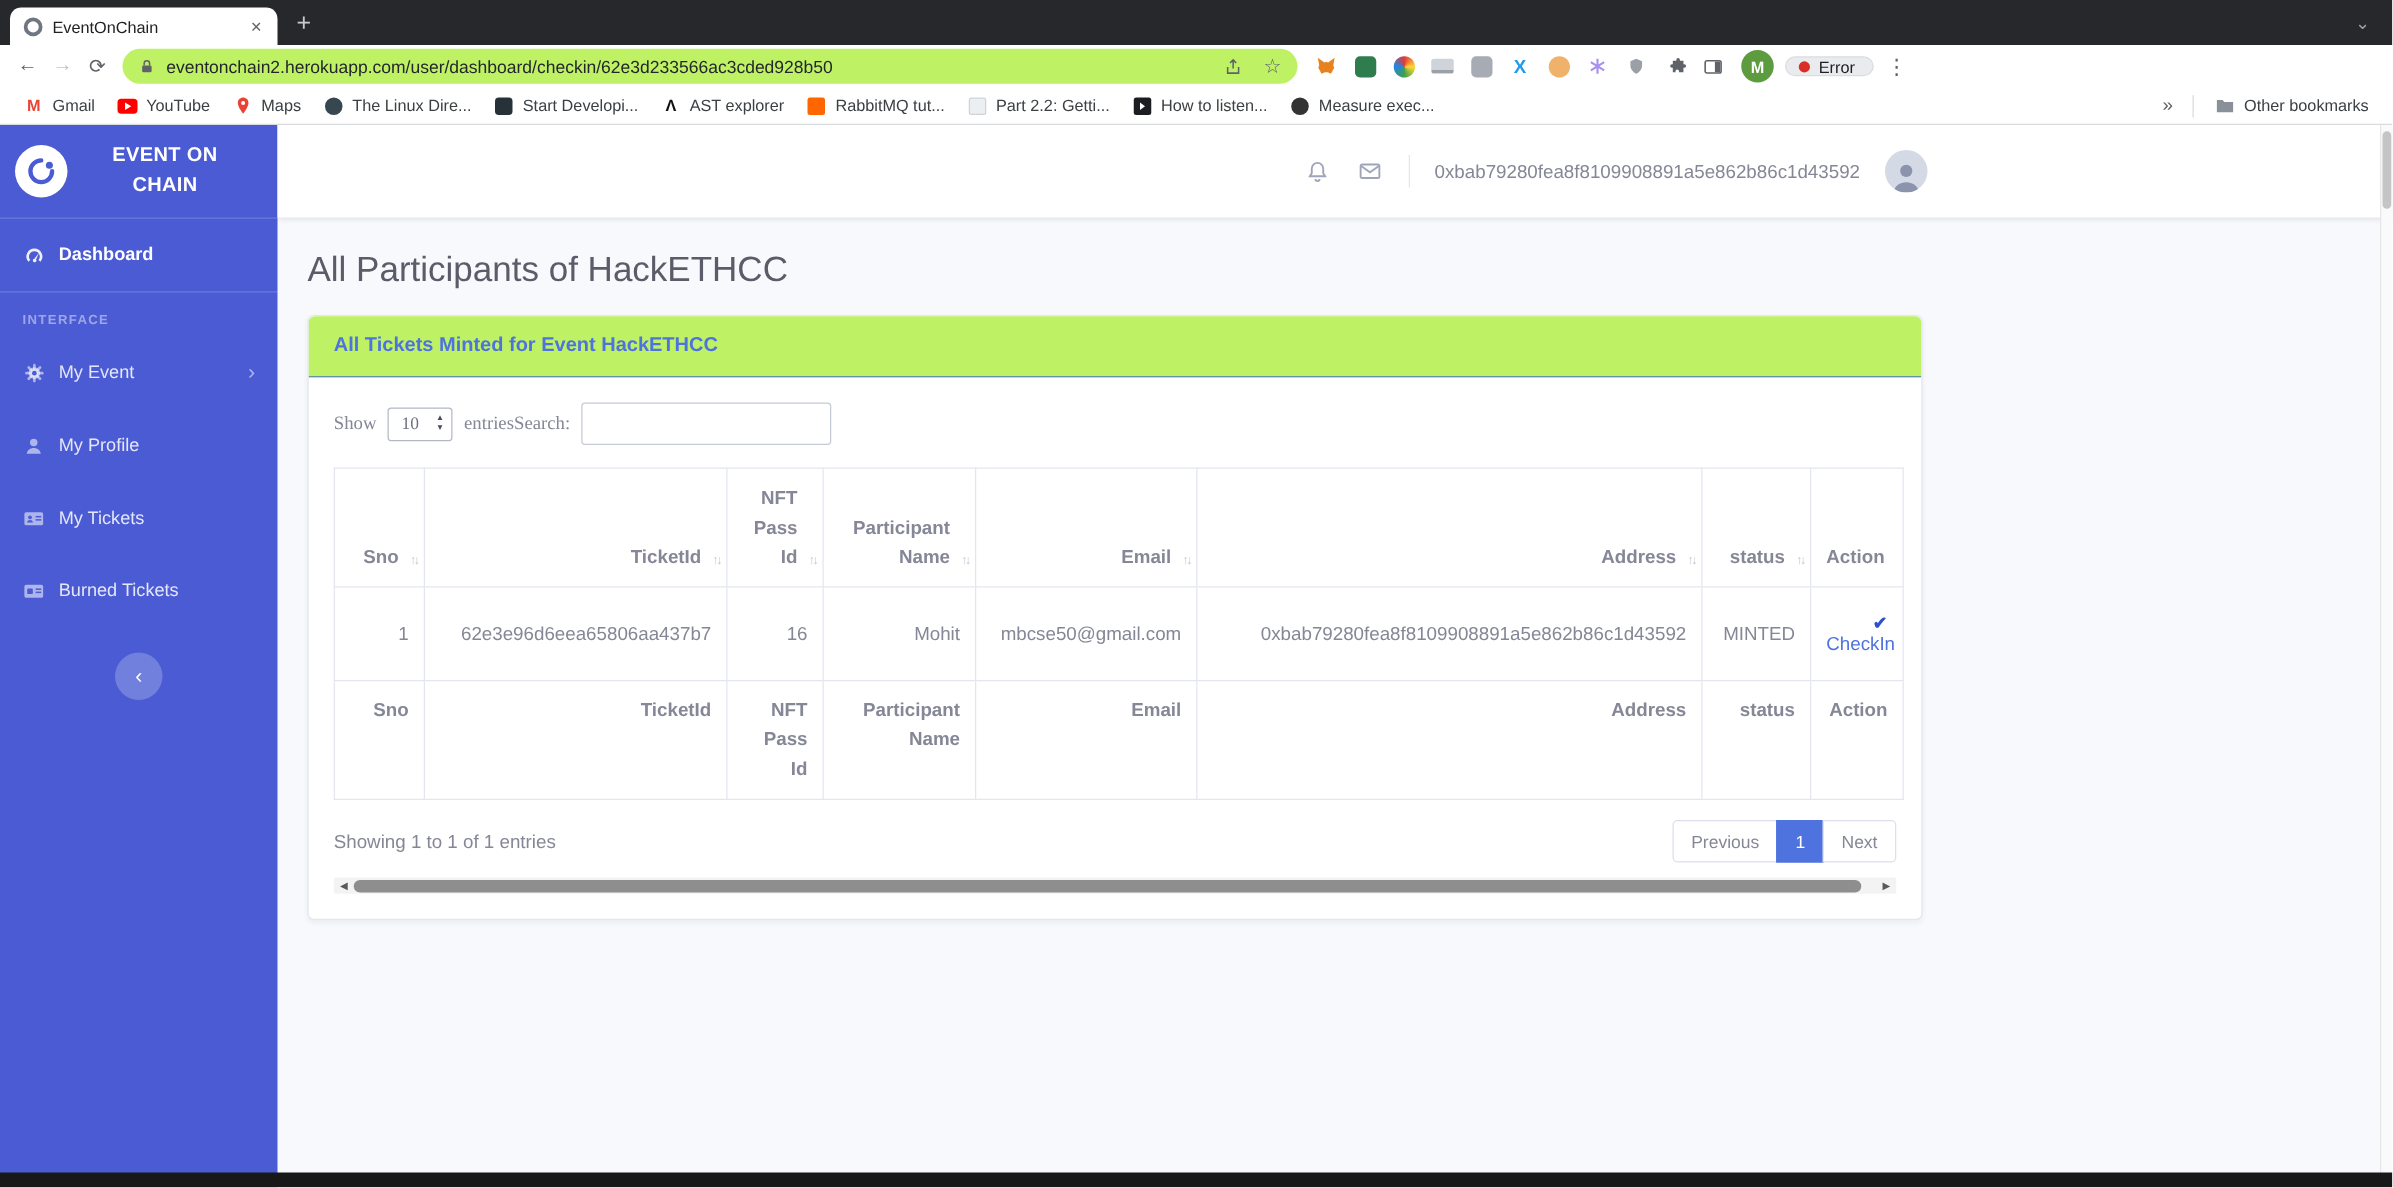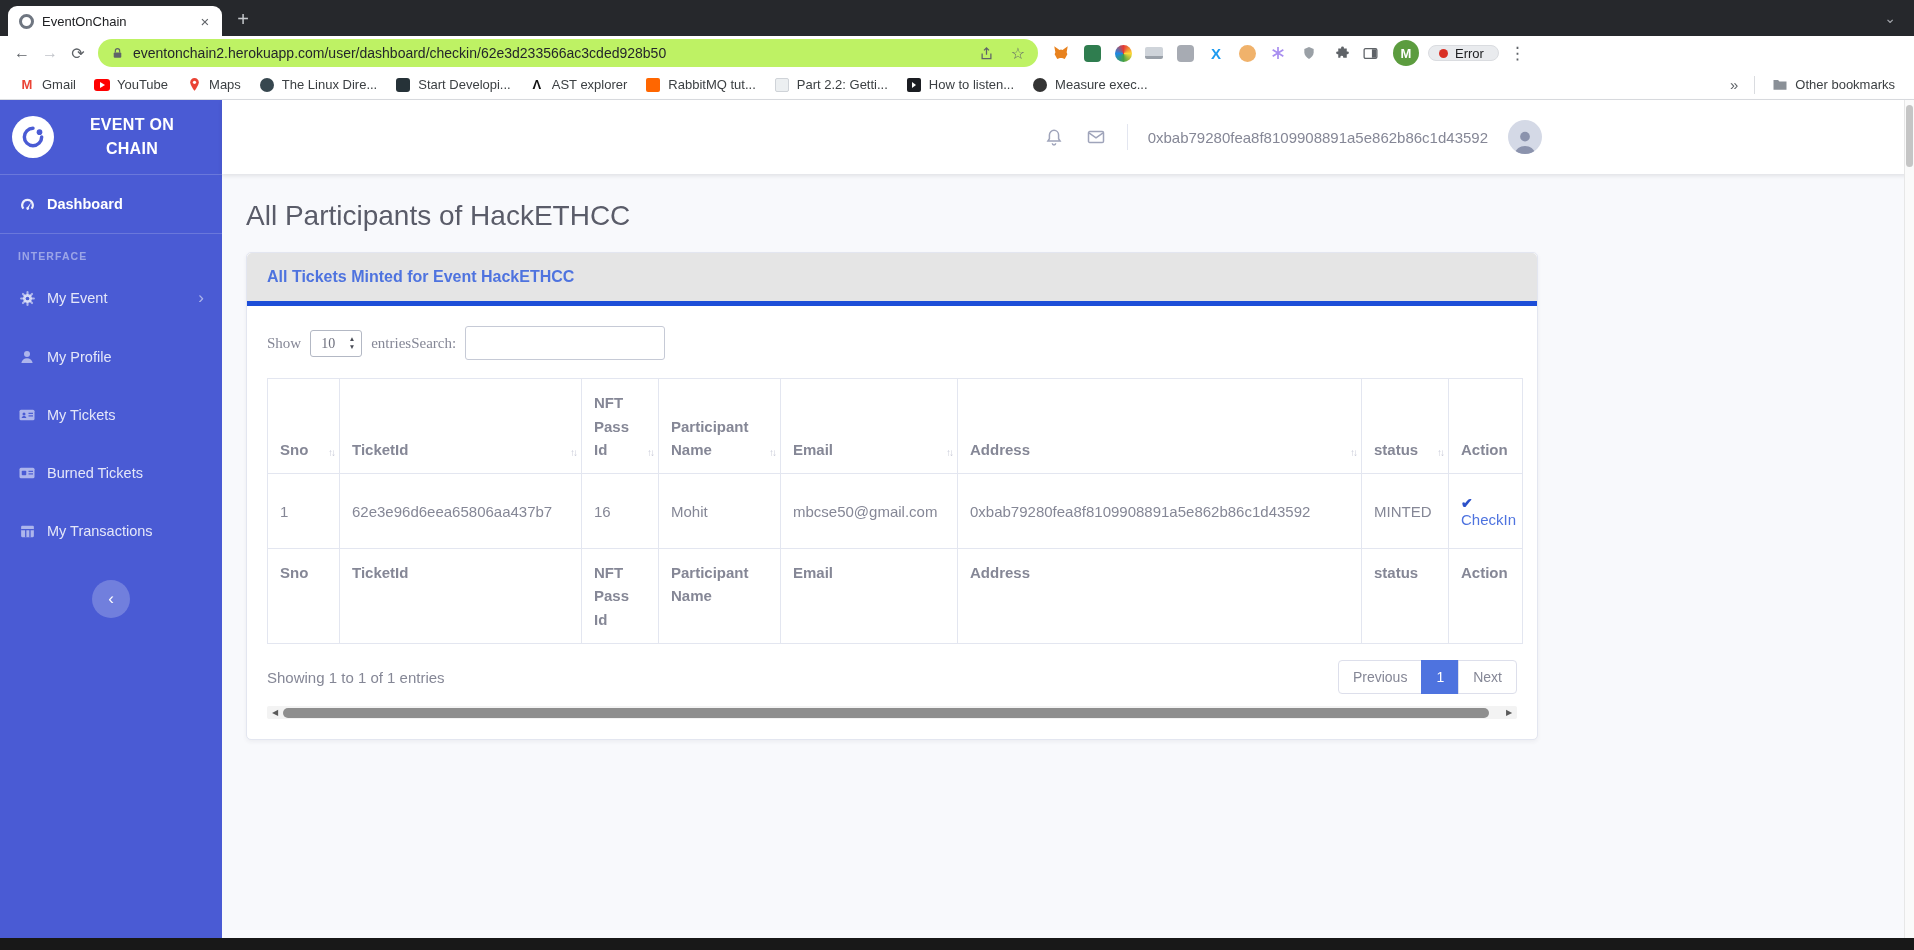--- a/index.html
+++ b/index.html
@@ -78,33 +78,33 @@
   .main { flex:1; display:flex; flex-direction:column; min-width:0; }
   .topbar { flex:0 0 74px; height:74px; background:#fff; box-shadow:0 2px 4px rgba(58,59,69,.12); display:flex; align-items:center; justify-content:flex-end; gap:20px; padding-right:372px; }
   .top-ic { width:22px; height:22px; color:#9fa4ba; display:flex; align-items:center; justify-content:center; cursor:pointer; }
   .topbar-divider { width:1px; height:26px; background:#e3e6f0; }
   .wallet { font-size:15px; color:#858796; }
   .avatar { width:34px; height:34px; border-radius:50%; background:#d4d9e6; display:flex; align-items:flex-end; justify-content:center; overflow:hidden; cursor:pointer; }
 
   .pagewrap { flex:1; overflow:hidden; }
   .page-title { font-size:28px; font-weight:400; color:#5a5c69; margin:26px 24px 20px; }
   .card { width:1292px; margin-left:24px; background:#fff; border:1px solid #e3e6f0; border-radius:5px; box-shadow:0 2px 4px rgba(58,59,69,.06); }
-  .card-header { padding:15px 20px; background:#e5e5e5; border-bottom:5px solid #1d4ed8; color:#4e73df; font-weight:bold; font-size:16px; border-radius:5px 5px 0 0; }
+  .card-header { padding:15px 20px; background:#bef264; border-bottom:1px solid #1d4ed8; color:#4e73df; font-weight:bold; font-size:16px; border-radius:5px 5px 0 0; }
   .card-body { padding:20px; }
 
   .controls { display:flex; justify-content:flex-start; align-items:center; color:#858796; font-size:15px; margin-bottom:18px;font-family:Liberation Serif, serif; }
   .length { display:flex; align-items:center; gap:9px; }
   .select-box { position:relative; display:inline-flex; }
   .page-len { appearance:none; -webkit-appearance:none; -moz-appearance:none; border:1px solid #b3b8c4; border-radius:3px; background:#fff; color:#6e707e; font-size:14px; padding:5px 26px 5px 10px; font-family:inherit; }
   .select-arrows { position:absolute; right:7px; top:50%; transform:translateY(-50%); display:flex; flex-direction:column; gap:1px; font-size:6.5px; color:#4a4d57; line-height:1; pointer-events:none; }
   .searchbox { display:flex; align-items:center; gap:9px; }
   .search-input { width:200px; height:34px; border:1px solid #c6cad6; border-radius:3px; padding:0 10px; font-size:14px; color:#6e707e; font-family:inherit; }
 
   table.data { width:100%; border-collapse:collapse; table-layout:fixed; font-size:15px; color:#858796; }
-  .data th, .data td { border:1px solid #e3e6f0; text-align:left; padding:12px; }
+  .data th, .data td { border:1px solid #e3e6f0; text-align:right; padding:12px; }
   .data thead th { height:95px; vertical-align:bottom; font-weight:bold; position:relative; padding-right:20px; line-height:1.55; cursor:pointer; }
   .data tbody td { height:75px; vertical-align:middle; overflow:hidden; }
   .data tfoot th { height:95px; vertical-align:top; font-weight:bold; line-height:1.55; }
   .sort { position:absolute; right:5px; bottom:13px; font-size:10px; color:#c6c8d6; letter-spacing:-2px; }
   .check-icon { color:#2c51c9; font-size:14px; font-weight:bold; }
   .checkin { color:#4e73df; text-decoration:none; cursor:pointer; }
 
   .info-row { display:flex; justify-content:space-between; align-items:center; margin-top:16px; }
   .info { color:#858796; font-size:15px; }
   .pagination { display:flex; }
@@ -349,29 +349,20 @@
       <div class="nav-item">
         <span class="nav-ic">
           <svg width="18" height="18" viewBox="0 0 24 24">
               <rect x="2" y="5" width="20" height="14" rx="2" fill="currentColor"></rect>
               <rect x="5" y="9" width="6" height="6" rx="1" fill="#4a5bd4"></rect>
               <rect x="14" y="9" width="6" height="1.6" fill="#4a5bd4"></rect>
               <rect x="14" y="12.4" width="6" height="1.6" fill="#4a5bd4"></rect>
             </svg>
         </span>
         <span>Burned Tickets</span>
-      </div>
-      <div class="nav-item">
-        <span class="nav-ic">
-          <svg width="17" height="17" viewBox="0 0 24 24">
-              <rect x="3" y="4" width="18" height="16" rx="1.5" fill="currentColor"></rect>
-              <path d="M3 9.5h18M9.5 9.5V20M15.5 9.5V20" stroke="#4a5bd4" stroke-width="1.8"></path>
-            </svg>
-        </span>
-        <span>My Transactions</span>
       </div>
       <div class="toggle-wrap">
         <span class="toggle">‹</span>
       </div>
     </aside>
 
     <div class="main">
       <div class="topbar">
         <span class="top-ic">
           <svg width="20" height="20" viewBox="0 0 24 24">

